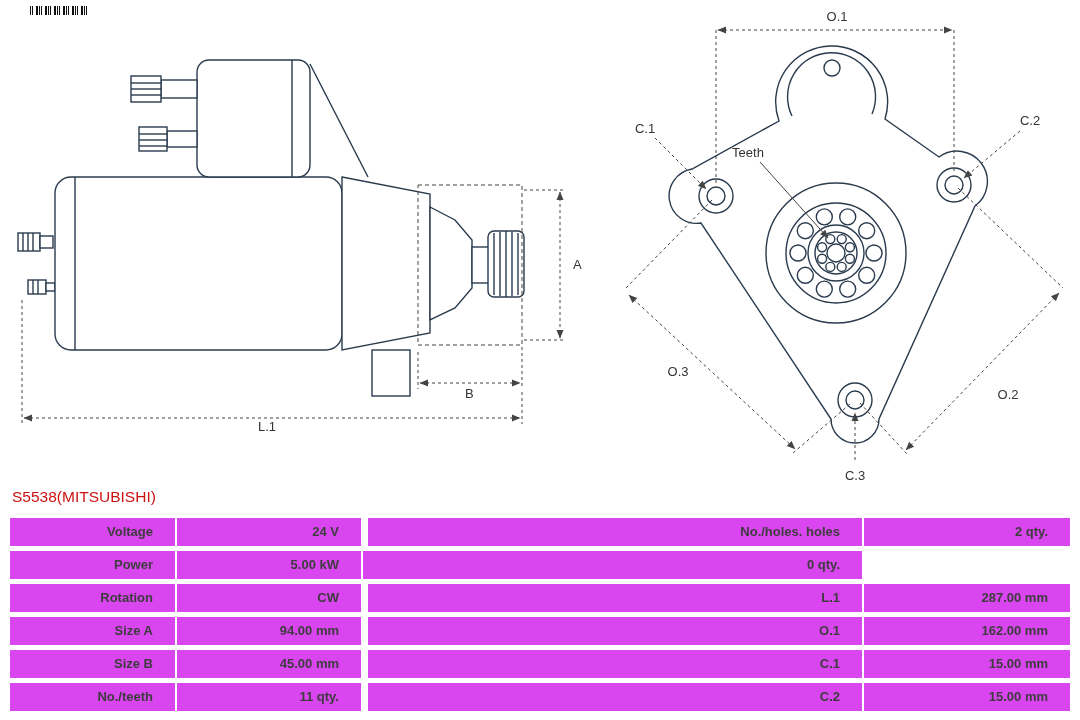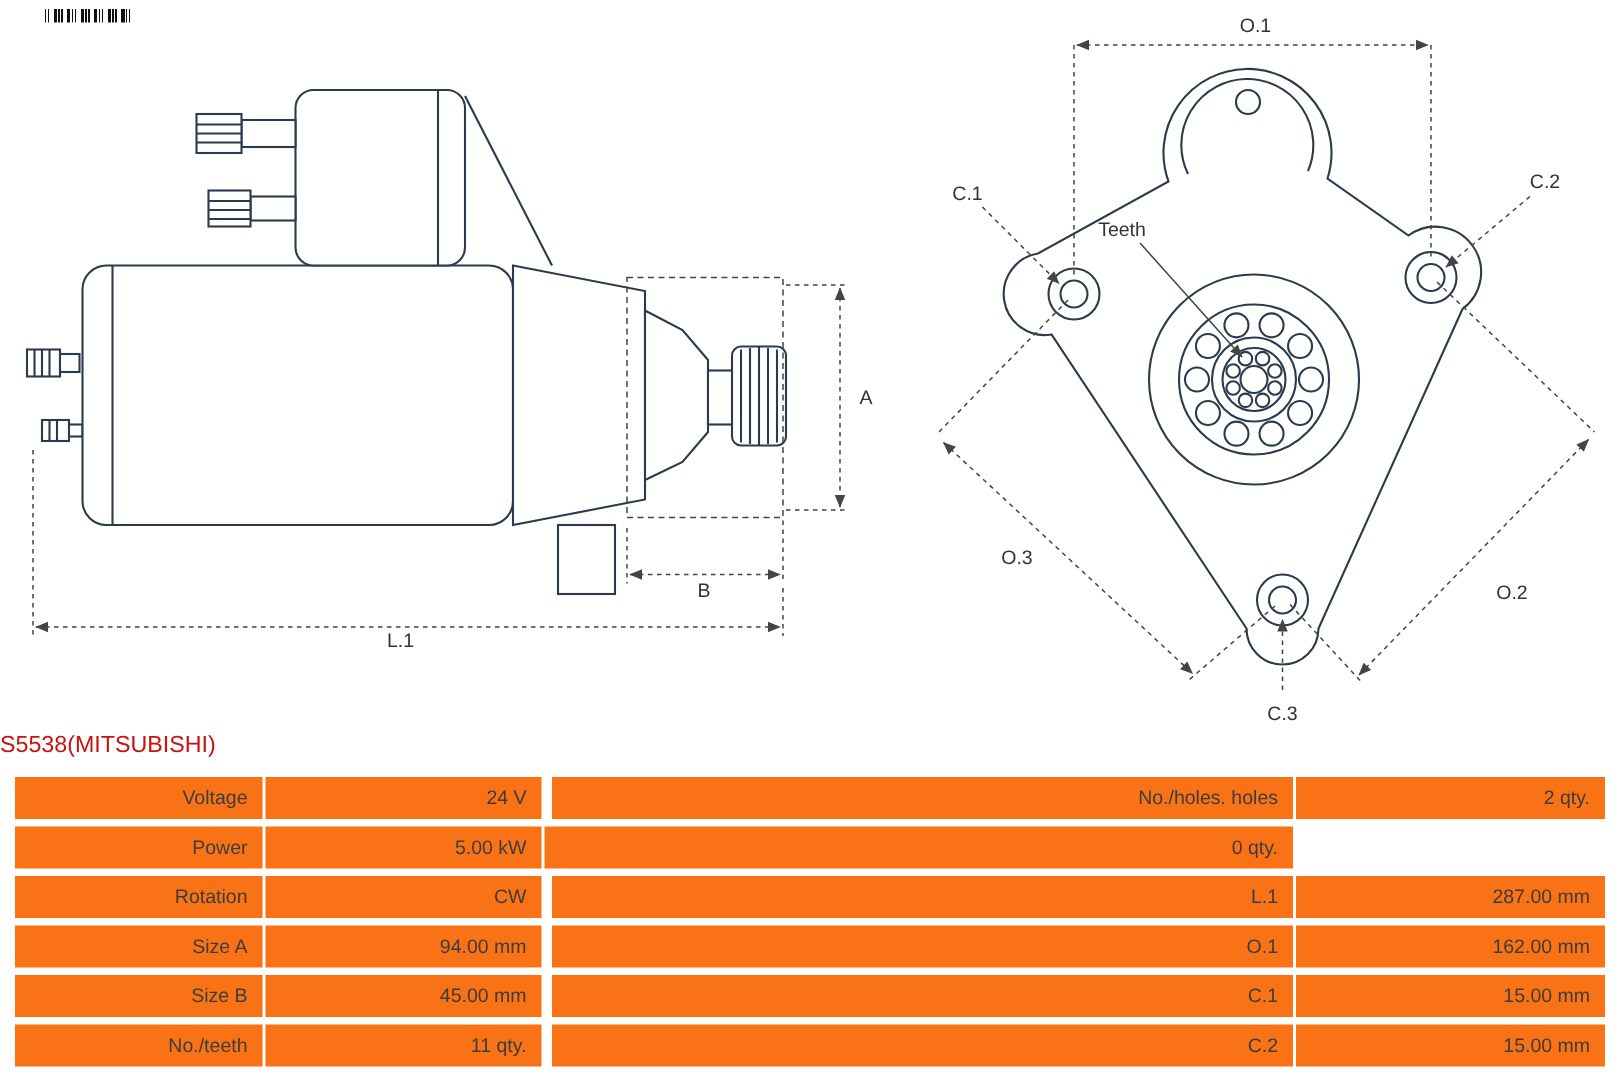--- a/index.html
+++ b/index.html
@@ -5,26 +5,26 @@
   html,body{margin:0;padding:0;background:#fff;}
   body{font-family:"Liberation Sans","DejaVu Sans",sans-serif;}
   .page{position:relative;width:1080px;height:720px;background:#fff;overflow:hidden;}
 
   .barcode{position:absolute;left:30px;top:6px;width:58px;height:9px;
     background:repeating-linear-gradient(90deg,#111 0px,#111 1px,#fff 1px,#fff 2px,#111 2px,#111 3px,#fff 3px,#fff 6px,#111 6px,#111 8px,#fff 8px,#fff 9px);}
 
   .diagram-svg{position:absolute;left:0;top:0;width:1080px;height:505px;}
   .diagram-svg text{font-family:"Liberation Sans","DejaVu Sans",sans-serif;font-size:13px;fill:#333;}
 
-  .part-title{position:absolute;left:0;top:488px;font-size:15.5px;color:#cc1111;}
+  .part-title{position:absolute;left:12px;top:488px;font-size:15.5px;color:#cc1111;}
 
   .spec-table{position:absolute;left:10px;top:518px;width:1060px;}
   .spec-row{display:grid;grid-template-columns:165px 184px 1fr 206px;column-gap:2px;margin-bottom:5px;}
-  .cell{background:#f97316;height:28px;line-height:28px;font-size:13px;color:#3d3d3d;
-        text-align:right;padding-right:10px;box-sizing:border-box;}
+  .cell{background:#d946ef;height:28px;line-height:28px;font-size:13px;color:#3d3d3d;
+        text-align:right;padding-right:22px;box-sizing:border-box;font-weight:bold;}
   .cell.c3{margin-left:5px;}
 </style>
 </head>
 <body>
 
 <div class="page">
 
   <div class="barcode"></div>
 
   <svg class="diagram-svg" viewBox="0 0 1080 505">

